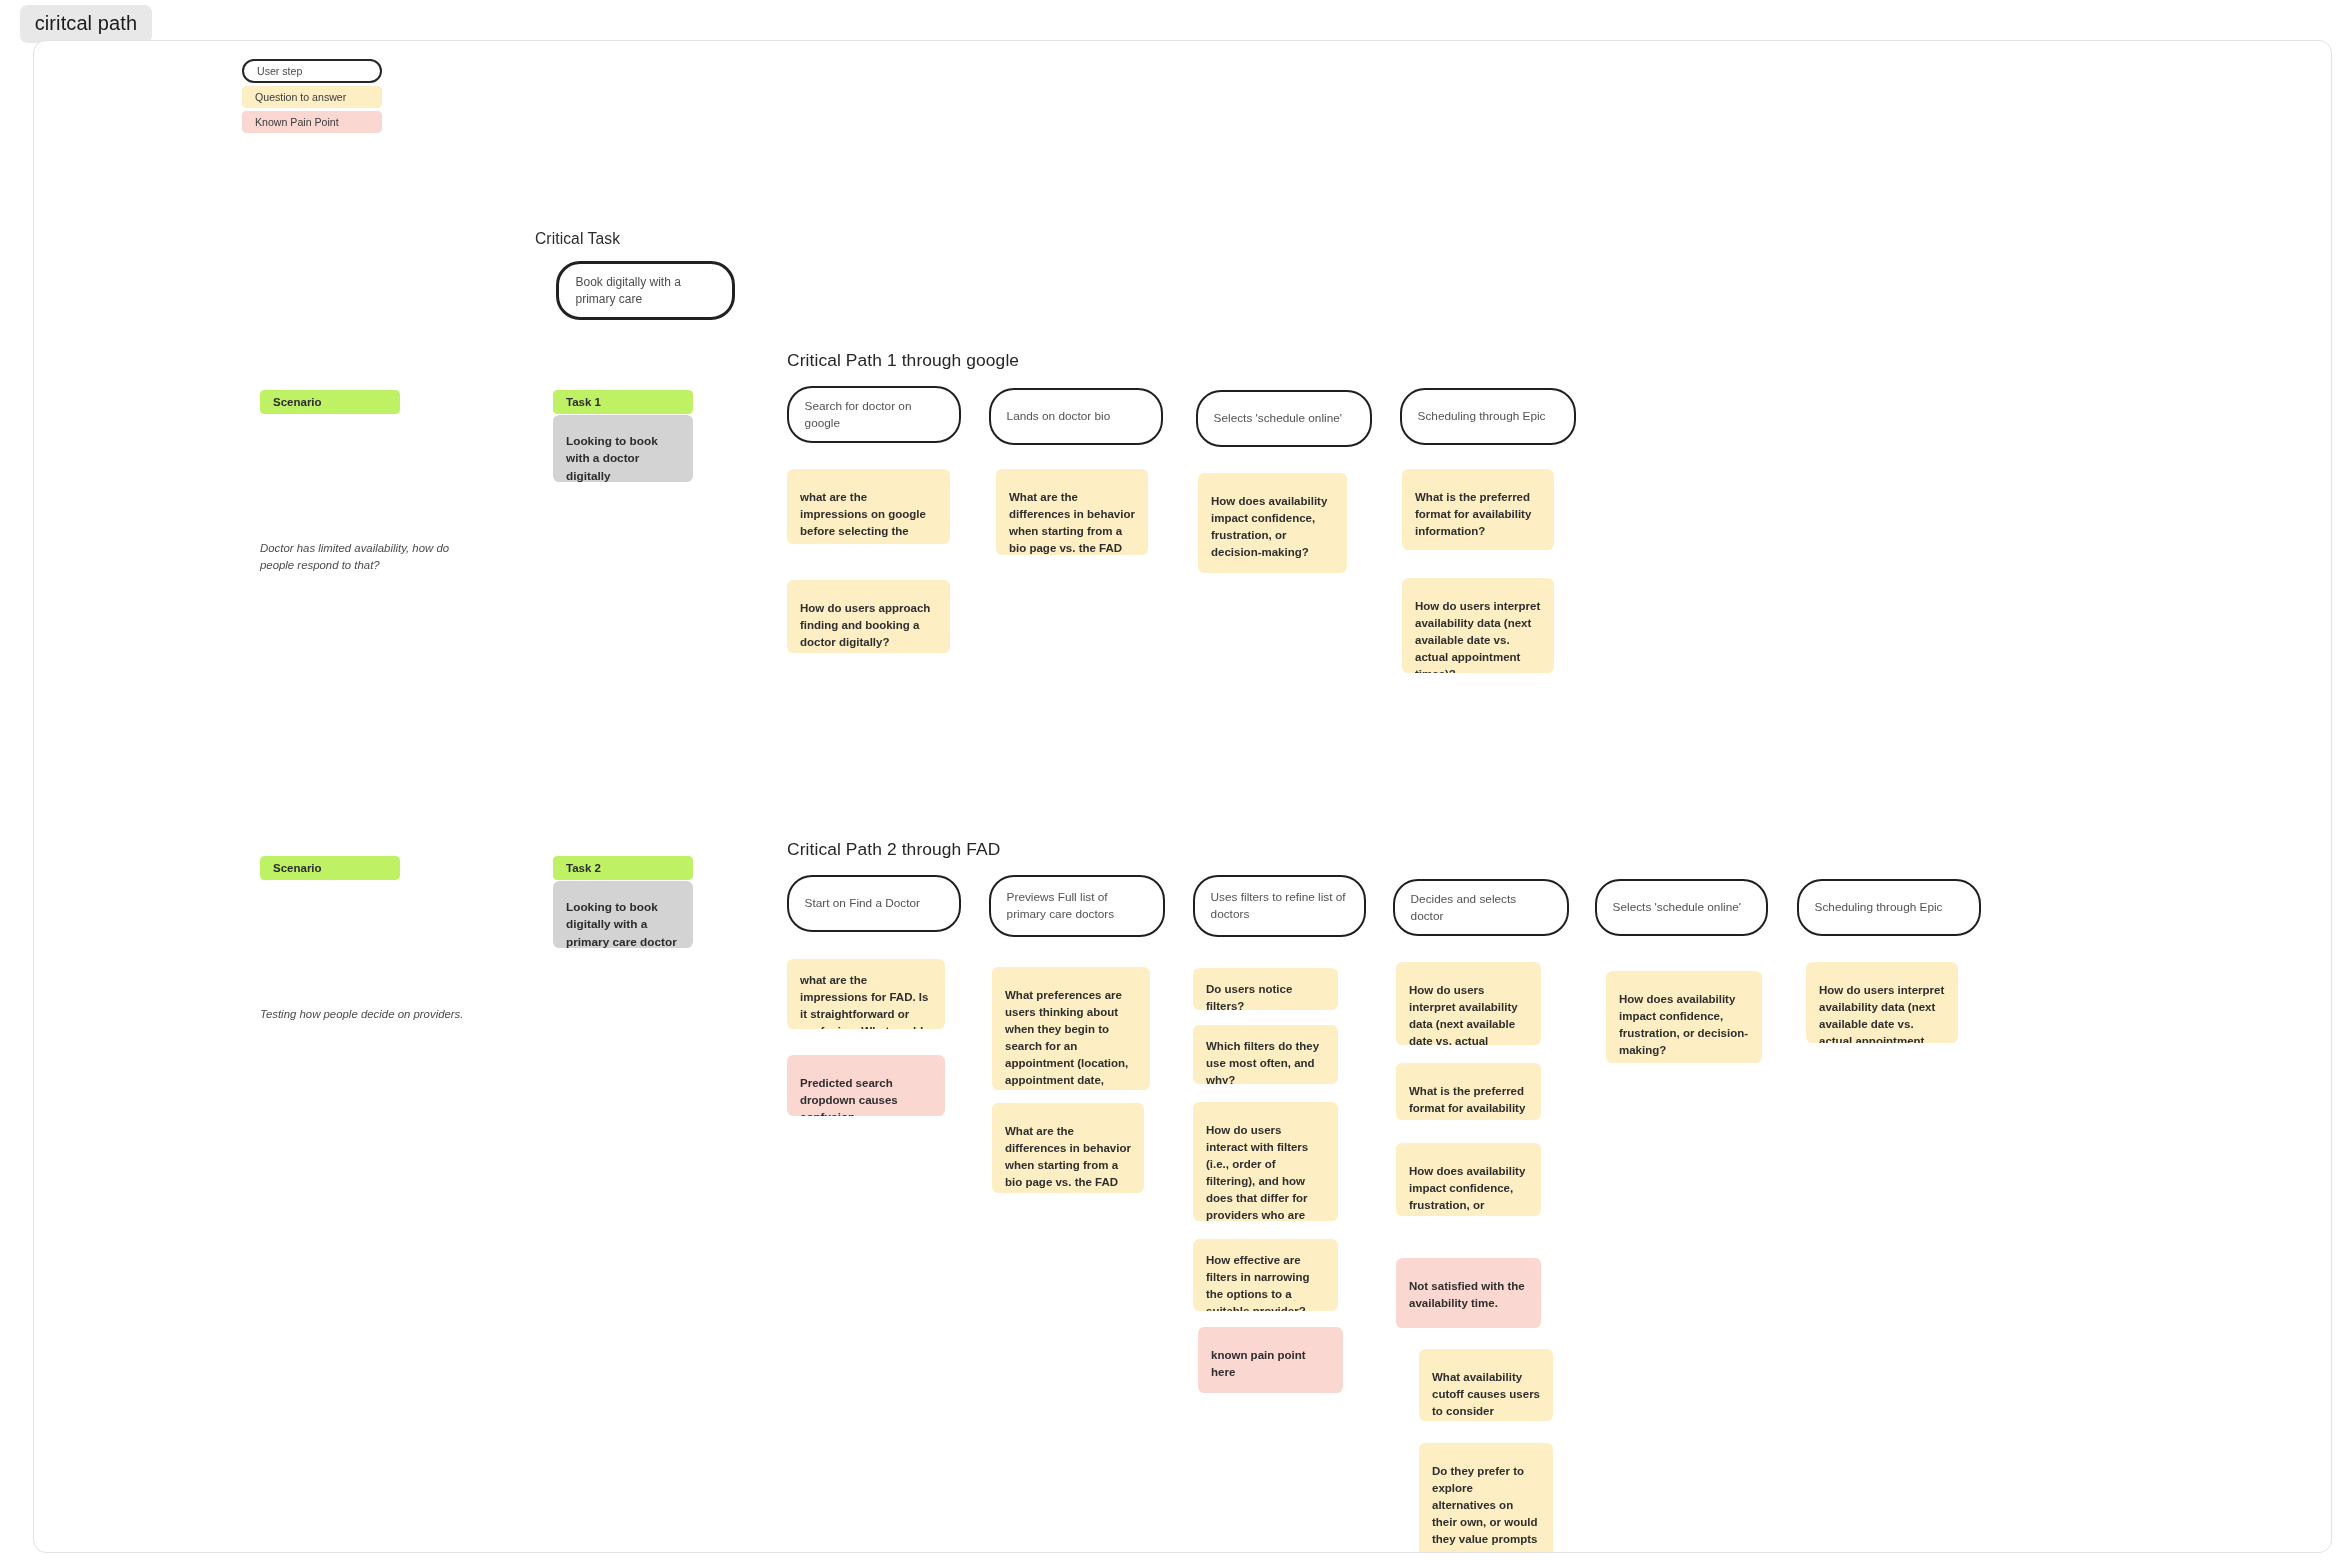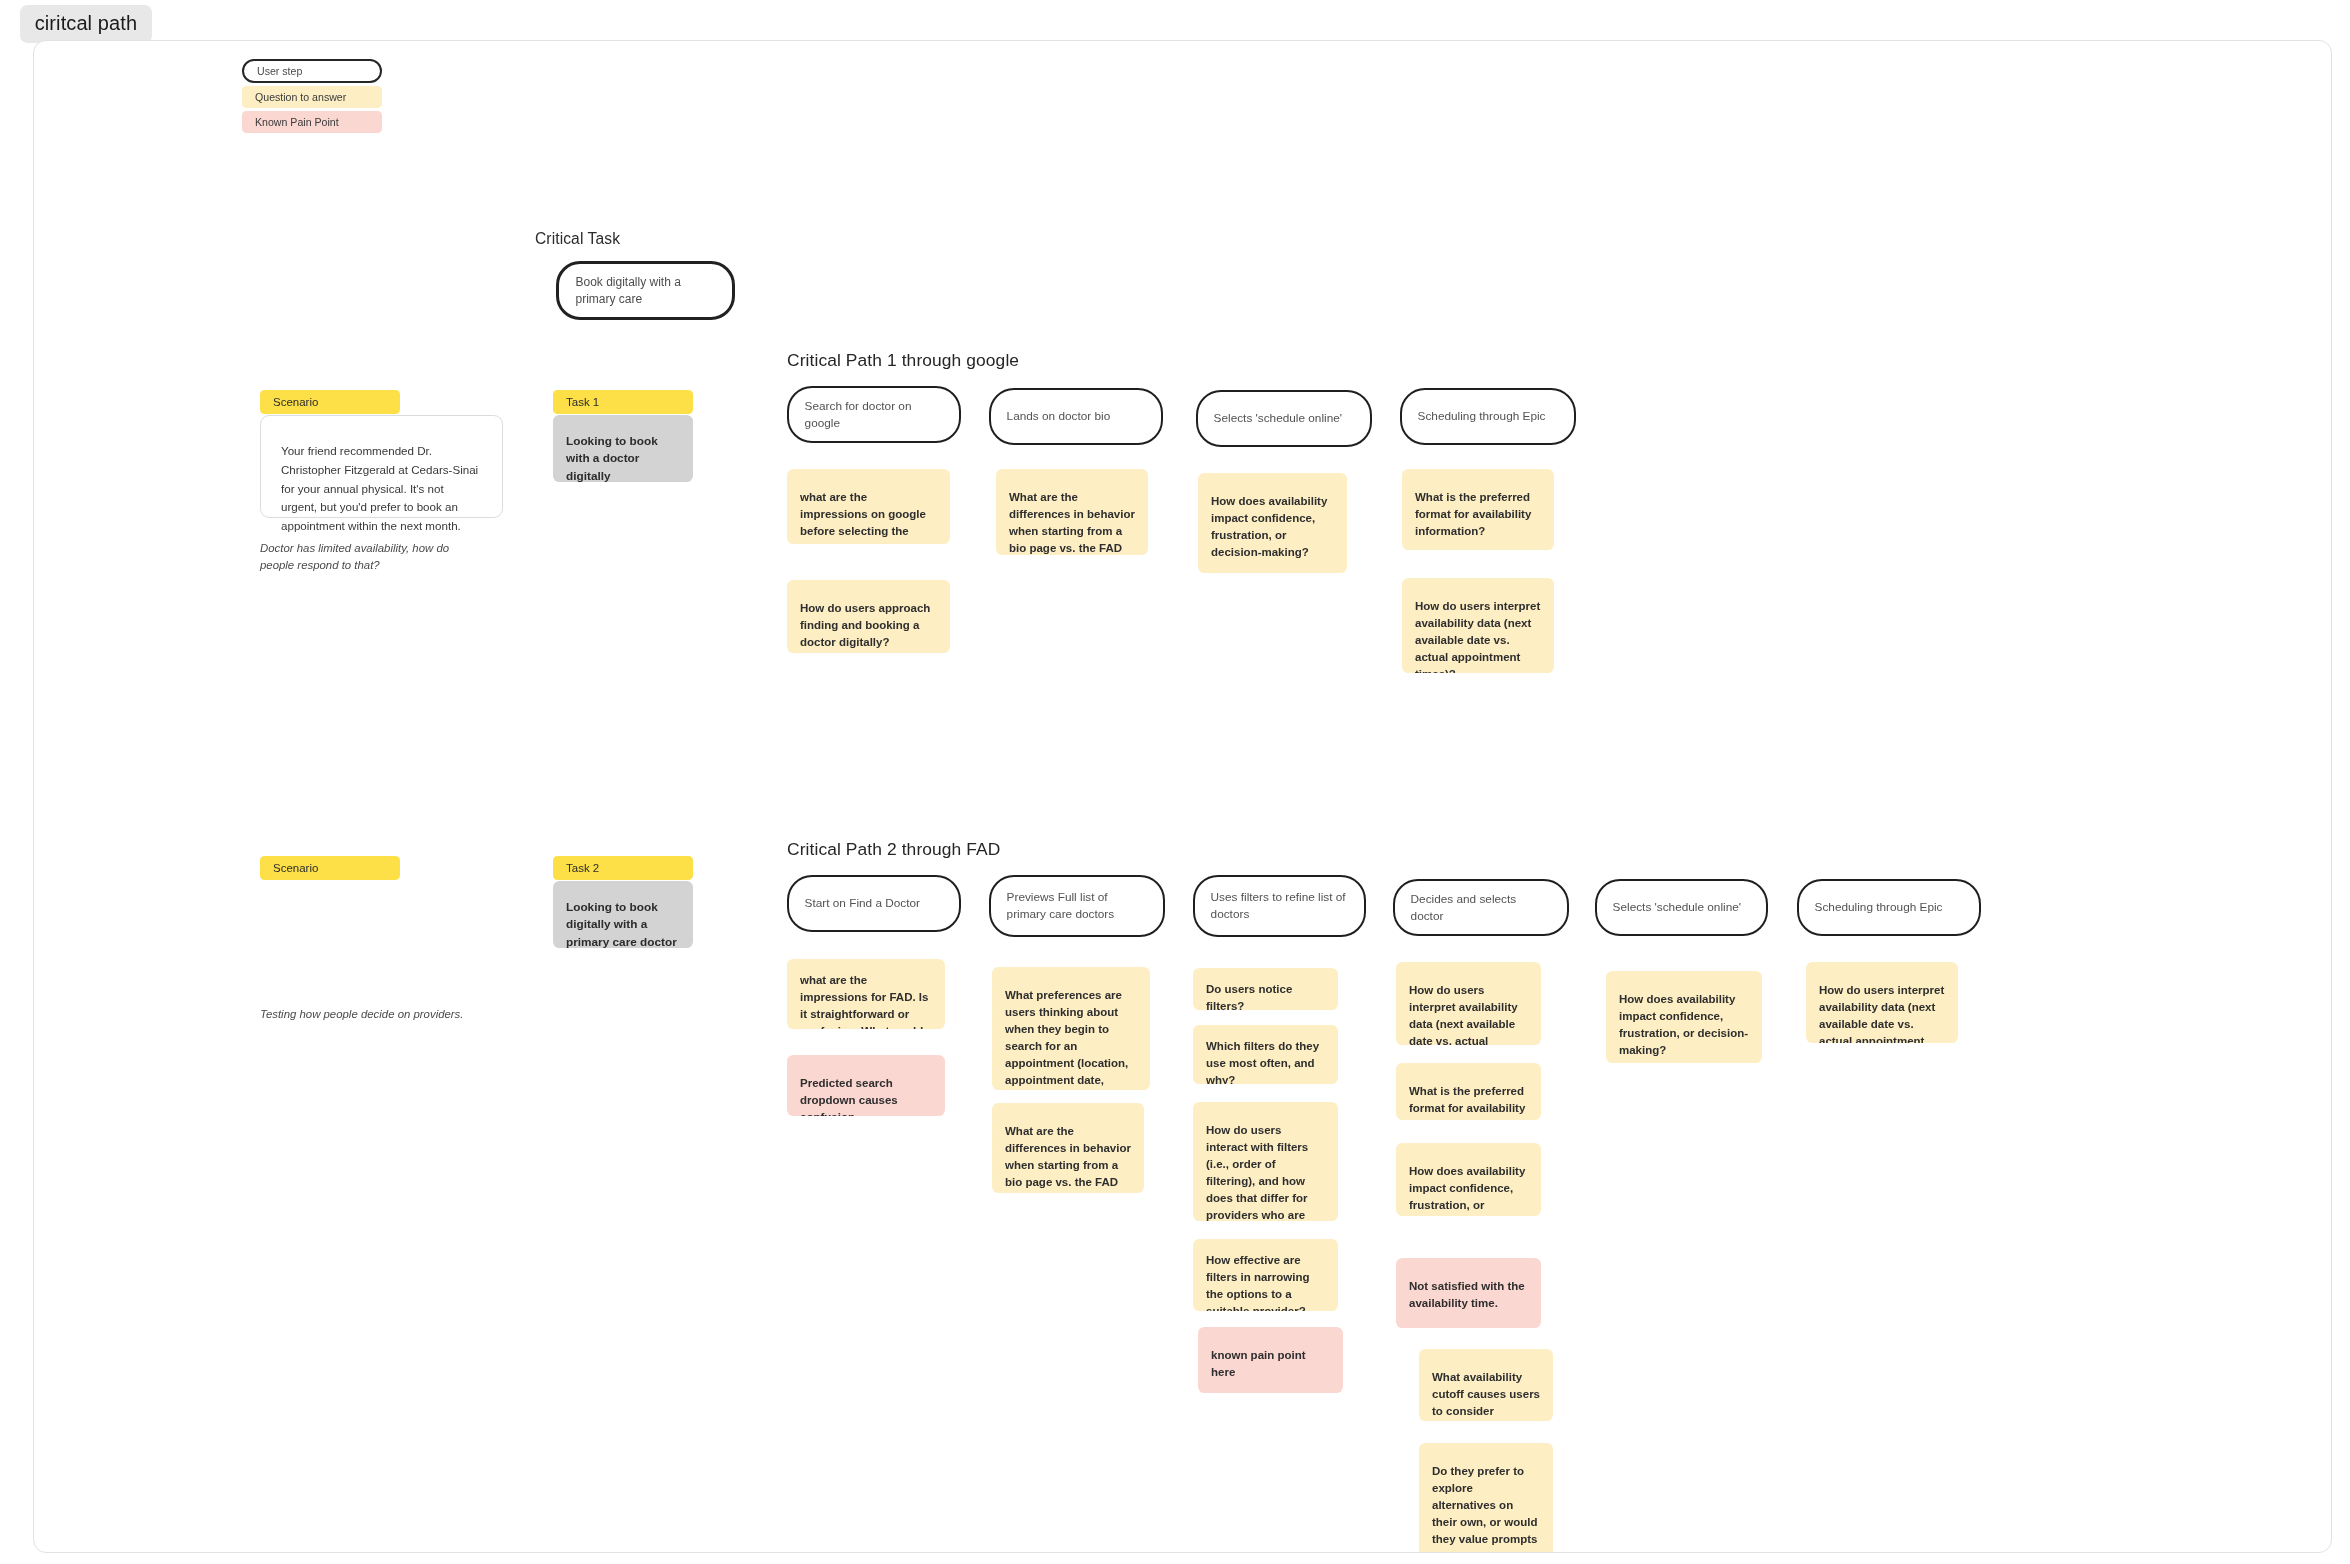--- a/index.html
+++ b/index.html
@@ -97,24 +97,24 @@
     font-size: 12px;
     color: #4d4d4d;
     padding: 0 16.5px;
     line-height: 1.35;
   }
 
   
   .chip-head {
     position: absolute;
     box-sizing: border-box;
-    background: #fde047;
+    background: #bef264;
     border-radius: 4.6px;
     font-size: 11.5px;
-    font-weight: normal;
+    font-weight: bold;
     color: #2c2c2c;
     padding: 5.5px 0 6.4px 13px;
   }
   .chip-body {
     position: absolute;
     box-sizing: border-box;
     background: #d3d3d3;
     border-radius: 6.4px;
     font-size: 11.8px;
     font-weight: bold;
@@ -199,23 +199,20 @@
         <span>Known Pain Point</span>
       </div>
     </div>
 
     <div class="section-label" style="left:501px; top:189px;">Critical Task</div>
     <div class="task-pill" style="left:494px; top:220px; width:179px; height:59px;margin-left:28px;">
       <span>Book  digitally with a primary care</span>
     </div>
 
     <div class="chip-head" style="left:226px; top:349px; width:140px;">Scenario</div>
-    <div class="scenario-card" style="left:226px; top:374px; width:243px; height:103px;">
-      <p>Your friend recommended Dr. Christopher Fitzgerald at Cedars-Sinai for your annual physical. It's not urgent, but you'd prefer to book an appointment within the next month.</p>
-    </div>
     <div class="scenario-note" style="left:226px; top:499px; width:220px;">Doctor has limited availability, how do people respond to that?</div>
 
     <div class="chip-head" style="left:519px; top:349px; width:140px;">Task 1</div>
     <div class="chip-body" style="left:519px; top:374px; width:140px; height:67px;">
       <span>Looking to book with a doctor digitally</span>
     </div>
 
     <div class="path-title" style="left:753px; top:309px;">Critical Path 1 through google</div>
 
     <div class="step" style="left:753px; top:345px; width:174px; height:57px;">

